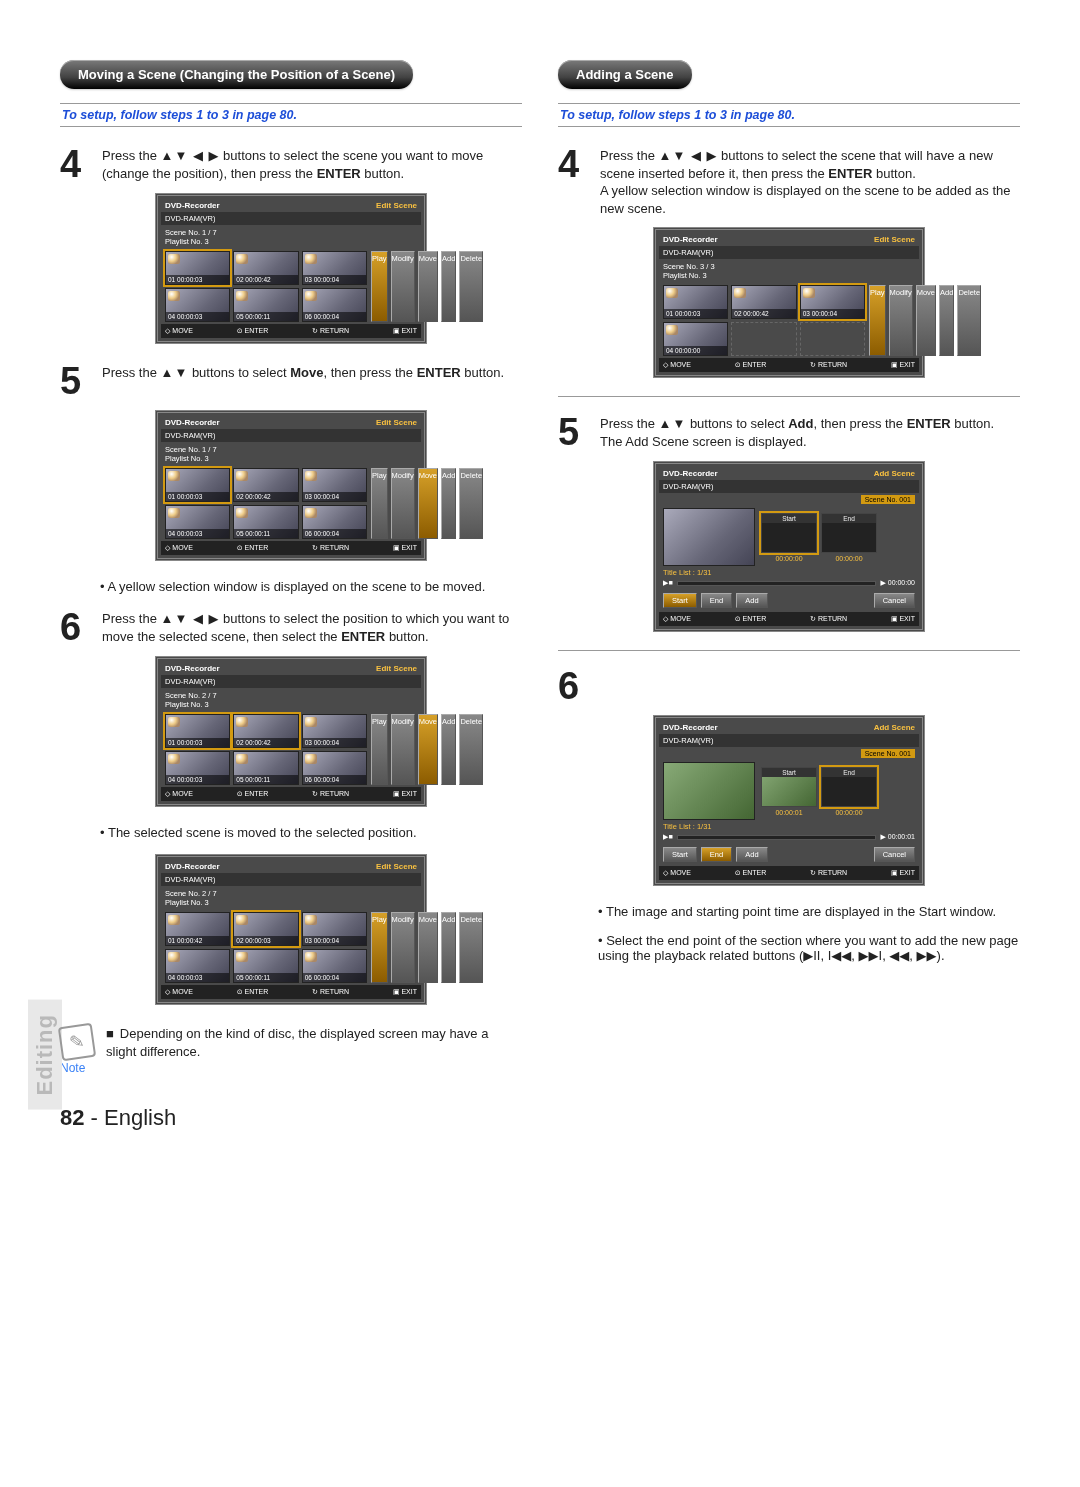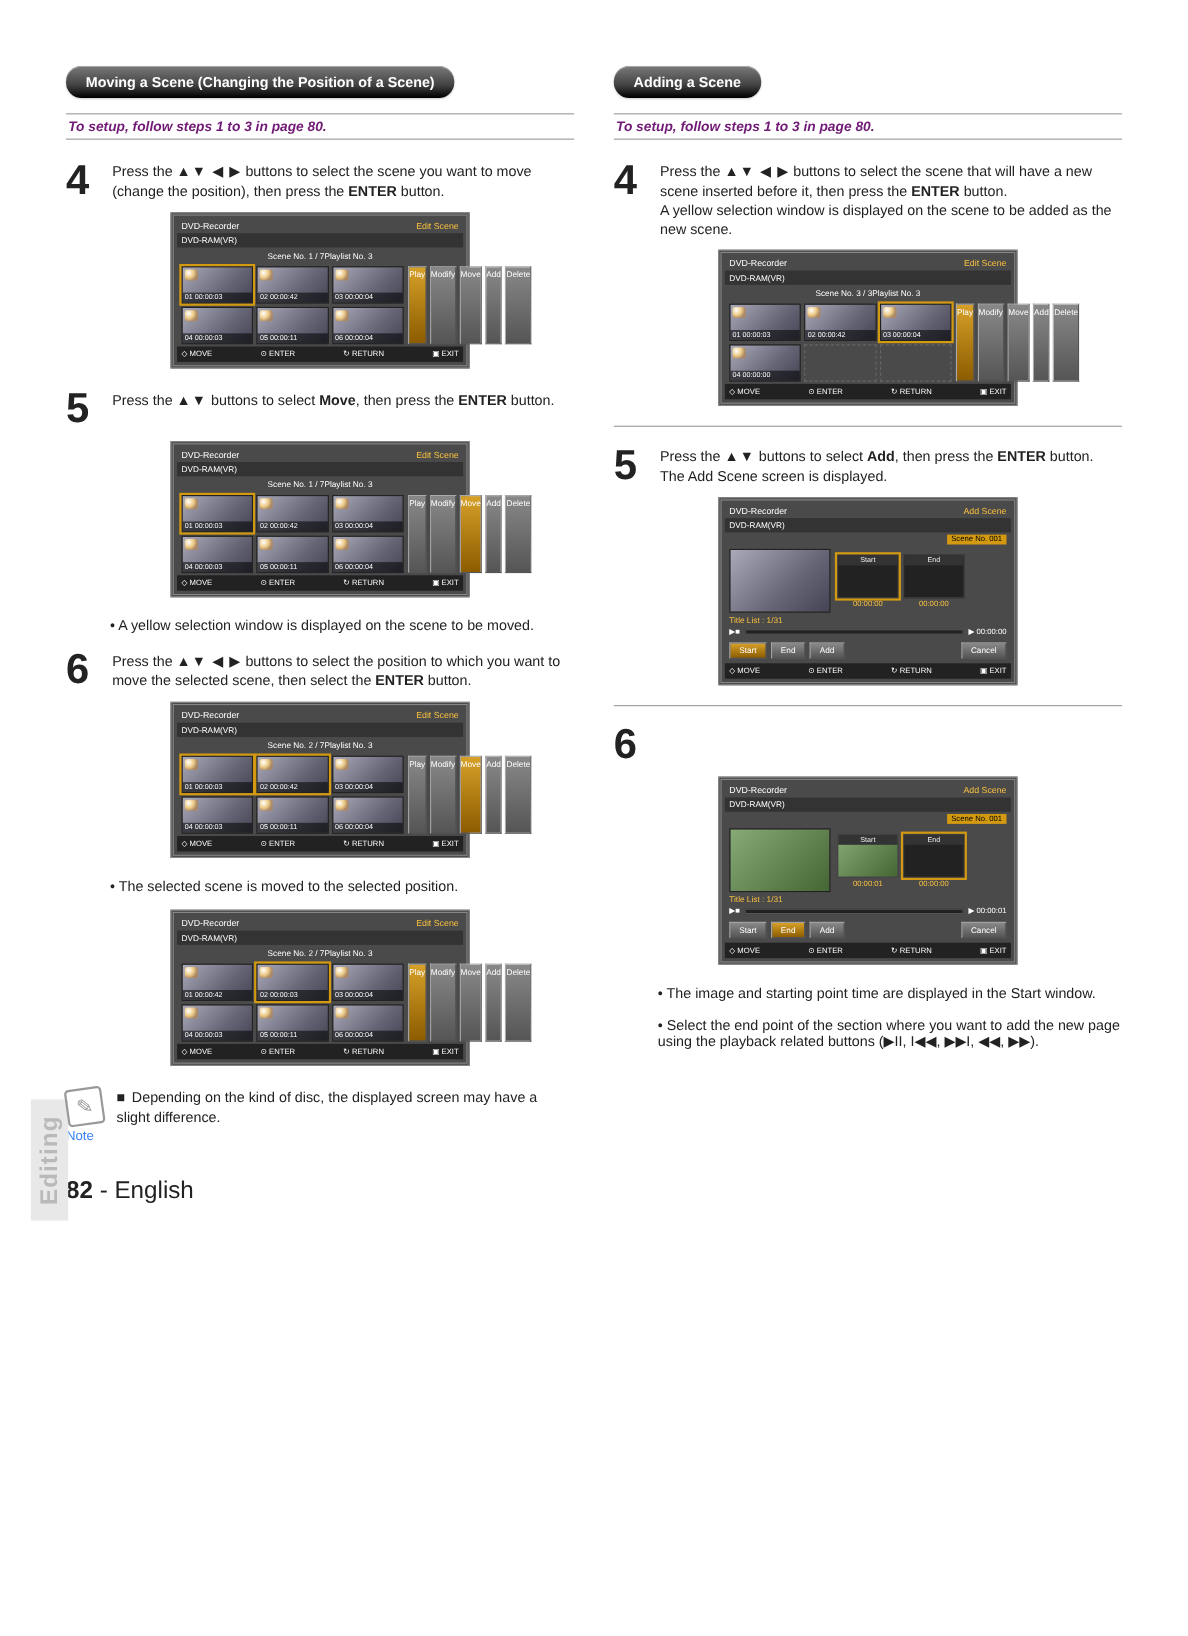--- a/index.html
+++ b/index.html
@@ -49,21 +49,21 @@
     z-index:-1;
   }
   .subbar {
     border-top: 1px solid #999;
     border-bottom: 1px solid #999;
     padding: 4px 2px;
     font-weight: bold;
     font-style: italic;
     font-size: 12.5px;
     margin-bottom: 18px;
-    color: #701a75;
+    color: #1d4ed8;
   }
   .step {
     display: flex;
     gap: 10px;
     margin-bottom: 10px;
   }
   .step-num {
     font-size: 38px;
     font-weight: bold;
     line-height: 1;
@@ -99,33 +99,34 @@
     margin: 8px auto 18px auto;
     background: #4a4a4a;
     border: 3px double #888;
     padding: 3px;
     font-size: 8px;
     color: #fff;
   }
   .osd-top {
     display: flex; justify-content: space-between;
     padding: 2px 4px;
-    font-weight: normal;
+    font-weight: bold;
     gap: 24px;
   }
   .osd-top .right { color: #f8c040; }
   .osd-disc {
     background: #333;
     padding: 2px 4px;
     font-size: 7.5px;
   }
   .osd-info {
-    display:flex; justify-content:center;
+    display:flex; justify-content:flex-start;
     padding: 3px 4px;
     font-size: 7.5px;
+    flex-direction: column;
   }
   .osd-body {
     display:flex;
     padding: 2px 4px;
     gap: 4px;
   }
   .thumbs {
     flex: 1;
     display: grid;
     grid-template-columns: repeat(3, 1fr);

